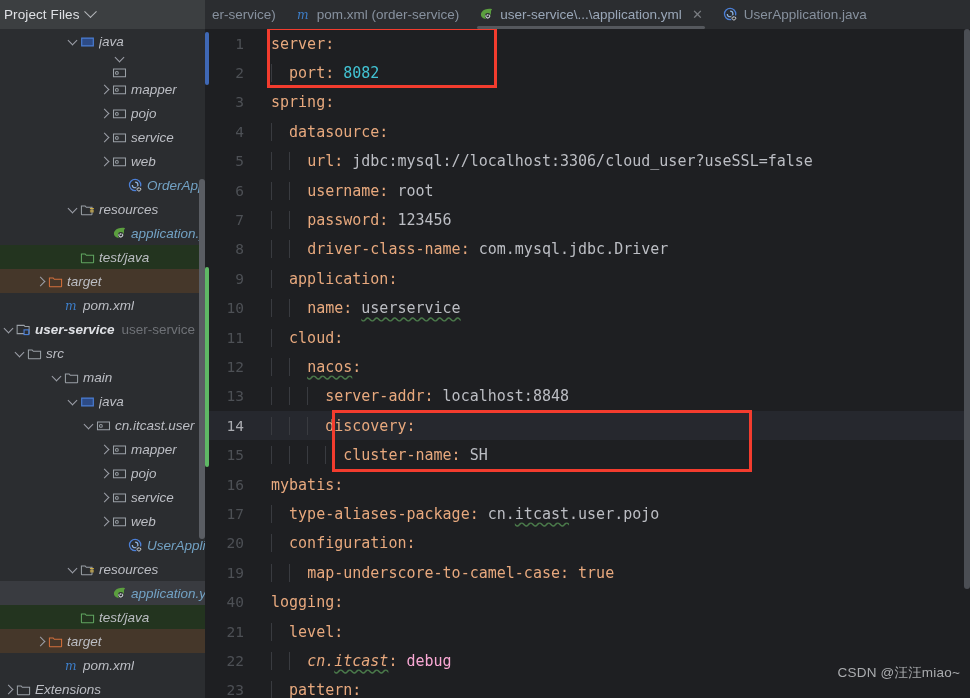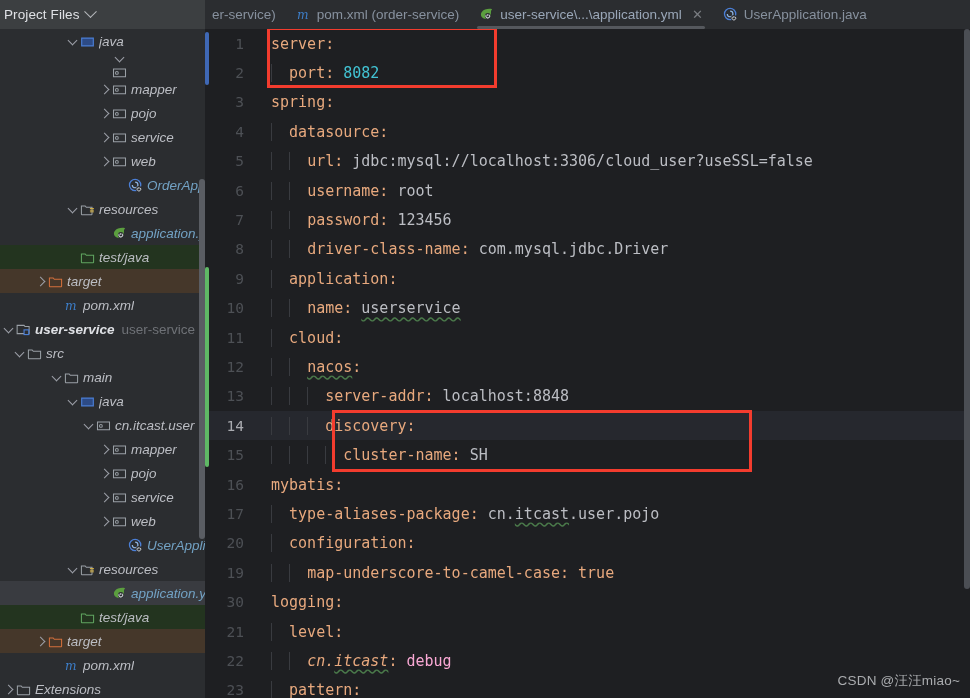--- a/index.html
+++ b/index.html
@@ -198,21 +198,21 @@
   
   .ed-scroll {
     position: absolute;
     right: 0; top: 0; width: 6px;
     background: #4b4e54;
     border-radius: 3px;
   }
 
   .watermark {
     position: absolute;
-    right: 10px; bottom: 8px;
+    right: 10px; bottom: 16px;
     color: #b6b8bb;
     font-family: "Liberation Sans", sans-serif;
     font-size: 13.5px;
     opacity: .92;
     letter-spacing: .2px;
   }
 </style>
 </head>
 <body>
 
@@ -620,21 +620,21 @@
           <div class="code-line"><div class="gutter">10</div><div class="codetext"><span class="ig" style="left: 18px;"></span><span class="ig" style="left: 36.04px;"></span><span>    </span><span class="k">name: </span><span class="v wavy">userservice</span></div></div>
           <div class="code-line"><div class="gutter">11</div><div class="codetext"><span class="ig" style="left: 18px;"></span><span>  </span><span class="k">cloud:</span></div></div>
           <div class="code-line"><div class="gutter">12</div><div class="codetext"><span class="ig" style="left: 18px;"></span><span class="ig" style="left: 36.04px;"></span><span>    </span><span class="k wavy">nacos</span><span class="k">:</span></div></div>
           <div class="code-line"><div class="gutter">13</div><div class="codetext"><span class="ig" style="left: 18px;"></span><span class="ig" style="left: 36.04px;"></span><span class="ig" style="left: 54.08px;"></span><span>      </span><span class="k">server-addr: </span><span class="v">localhost:8848</span></div></div>
           <div class="code-line cur"><div class="gutter cur">14</div><div class="codetext"><span class="ig" style="left: 18px;"></span><span class="ig" style="left: 36.04px;"></span><span class="ig" style="left: 54.08px;"></span><span>      </span><span class="k">discovery:</span></div></div>
           <div class="code-line"><div class="gutter">15</div><div class="codetext"><span class="ig" style="left: 18px;"></span><span class="ig" style="left: 36.04px;"></span><span class="ig" style="left: 54.08px;"></span><span class="ig" style="left: 72.12px;"></span><span>        </span><span class="k">cluster-name: </span><span class="v">SH</span></div></div>
           <div class="code-line"><div class="gutter">16</div><div class="codetext"><span></span><span class="k">mybatis:</span></div></div>
           <div class="code-line"><div class="gutter">17</div><div class="codetext"><span class="ig" style="left: 18px;"></span><span>  </span><span class="k">type-aliases-package: </span><span class="v">cn.</span><span class="v wavy">itcast</span><span class="v">.user.pojo</span></div></div>
           <div class="code-line"><div class="gutter">20</div><div class="codetext"><span class="ig" style="left: 18px;"></span><span>  </span><span class="k">configuration:</span></div></div>
           <div class="code-line"><div class="gutter">19</div><div class="codetext"><span class="ig" style="left: 18px;"></span><span class="ig" style="left: 36.04px;"></span><span>    </span><span class="k">map-underscore-to-camel-case: </span><span class="kw">true</span></div></div>
-          <div class="code-line"><div class="gutter">30</div><div class="codetext"><span></span><span class="k">logging:</span></div></div>
+          <div class="code-line"><div class="gutter">40</div><div class="codetext"><span></span><span class="k">logging:</span></div></div>
           <div class="code-line"><div class="gutter">21</div><div class="codetext"><span class="ig" style="left: 18px;"></span><span>  </span><span class="k">level:</span></div></div>
           <div class="code-line"><div class="gutter">22</div><div class="codetext"><span class="ig" style="left: 18px;"></span><span class="ig" style="left: 36.04px;"></span><span>    </span><span class="ital">cn.</span><span class="ital wavy">itcast</span><span class="k">: </span><span class="blu">debug</span></div></div>
           <div class="code-line"><div class="gutter">23</div><div class="codetext"><span class="ig" style="left: 18px;"></span><span>  </span><span class="k">pattern:</span></div></div>
         </div>
       <div id="overlays">
           <div class="marker blue" style="top: 3px; height: 52.8px;"></div>
           <div class="marker green" style="top: 238.2px; height: 199.8px;"></div>
           <div class="redbox" style="left: 62px; width: 230px; top: -2px; height: 60.8px;"></div>
           <div class="redbox" style="left: 127px; width: 420px; top: 381.2px; height: 61.8px;"></div>
         </div>

